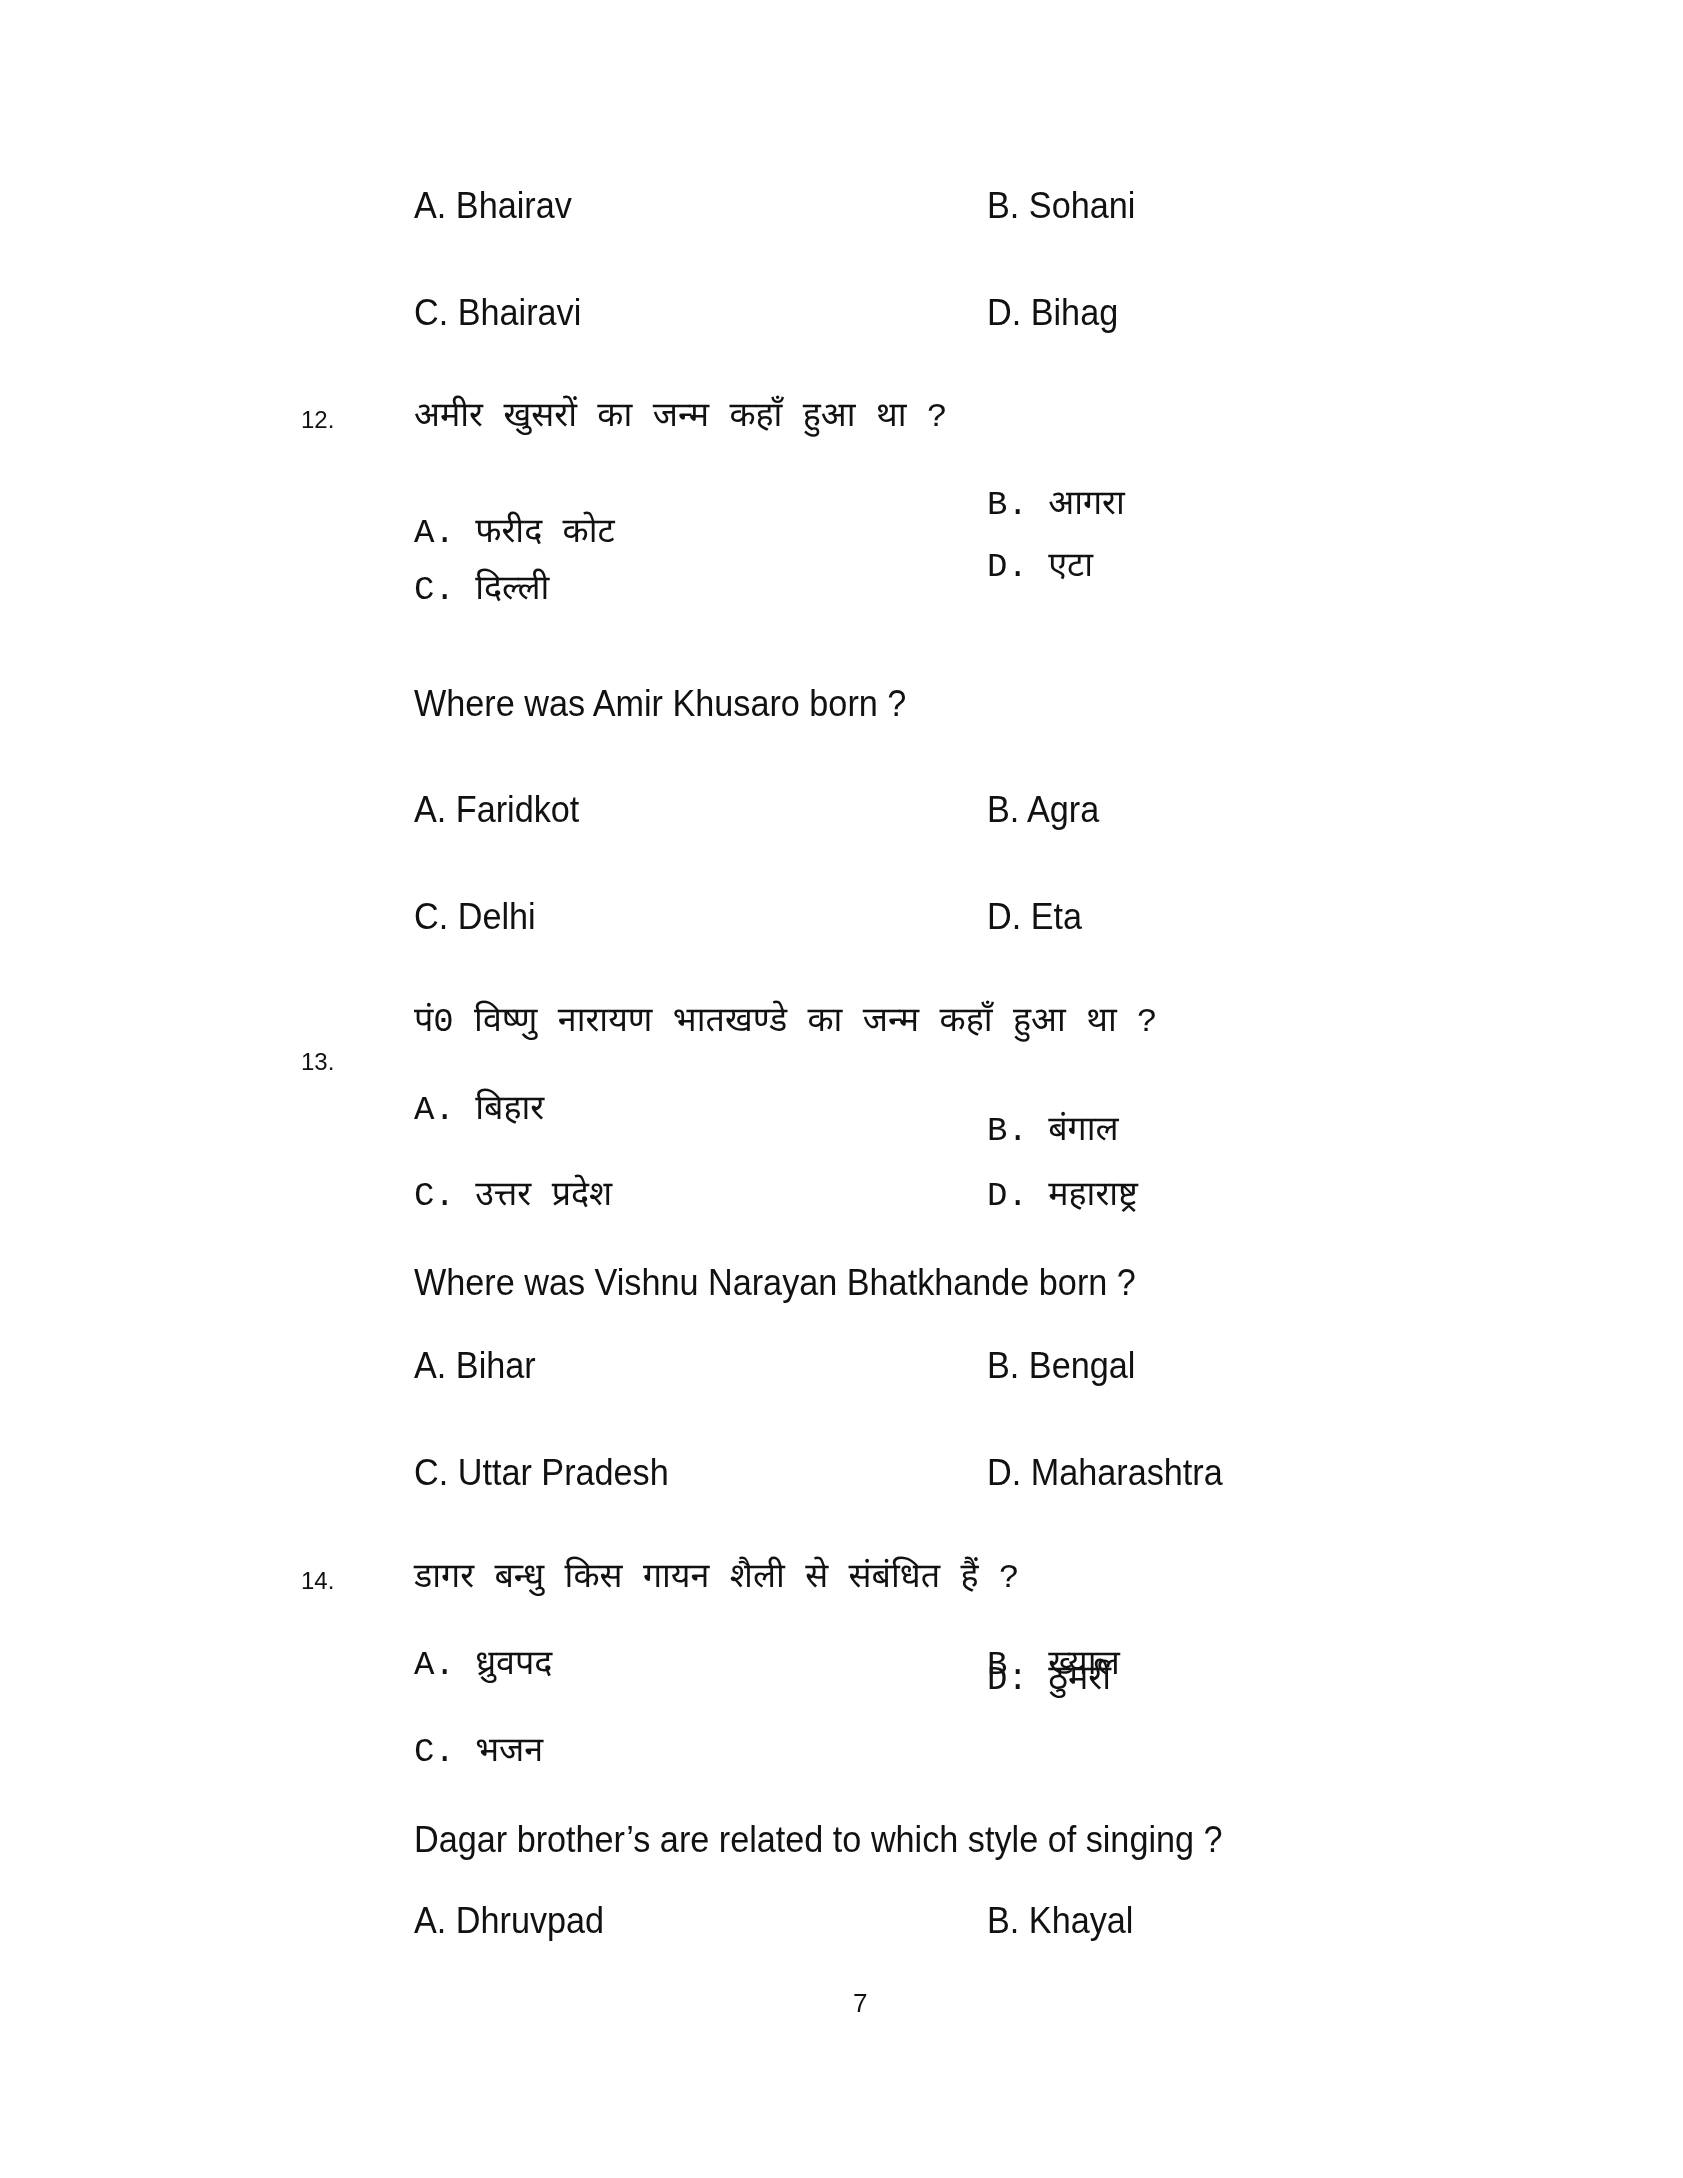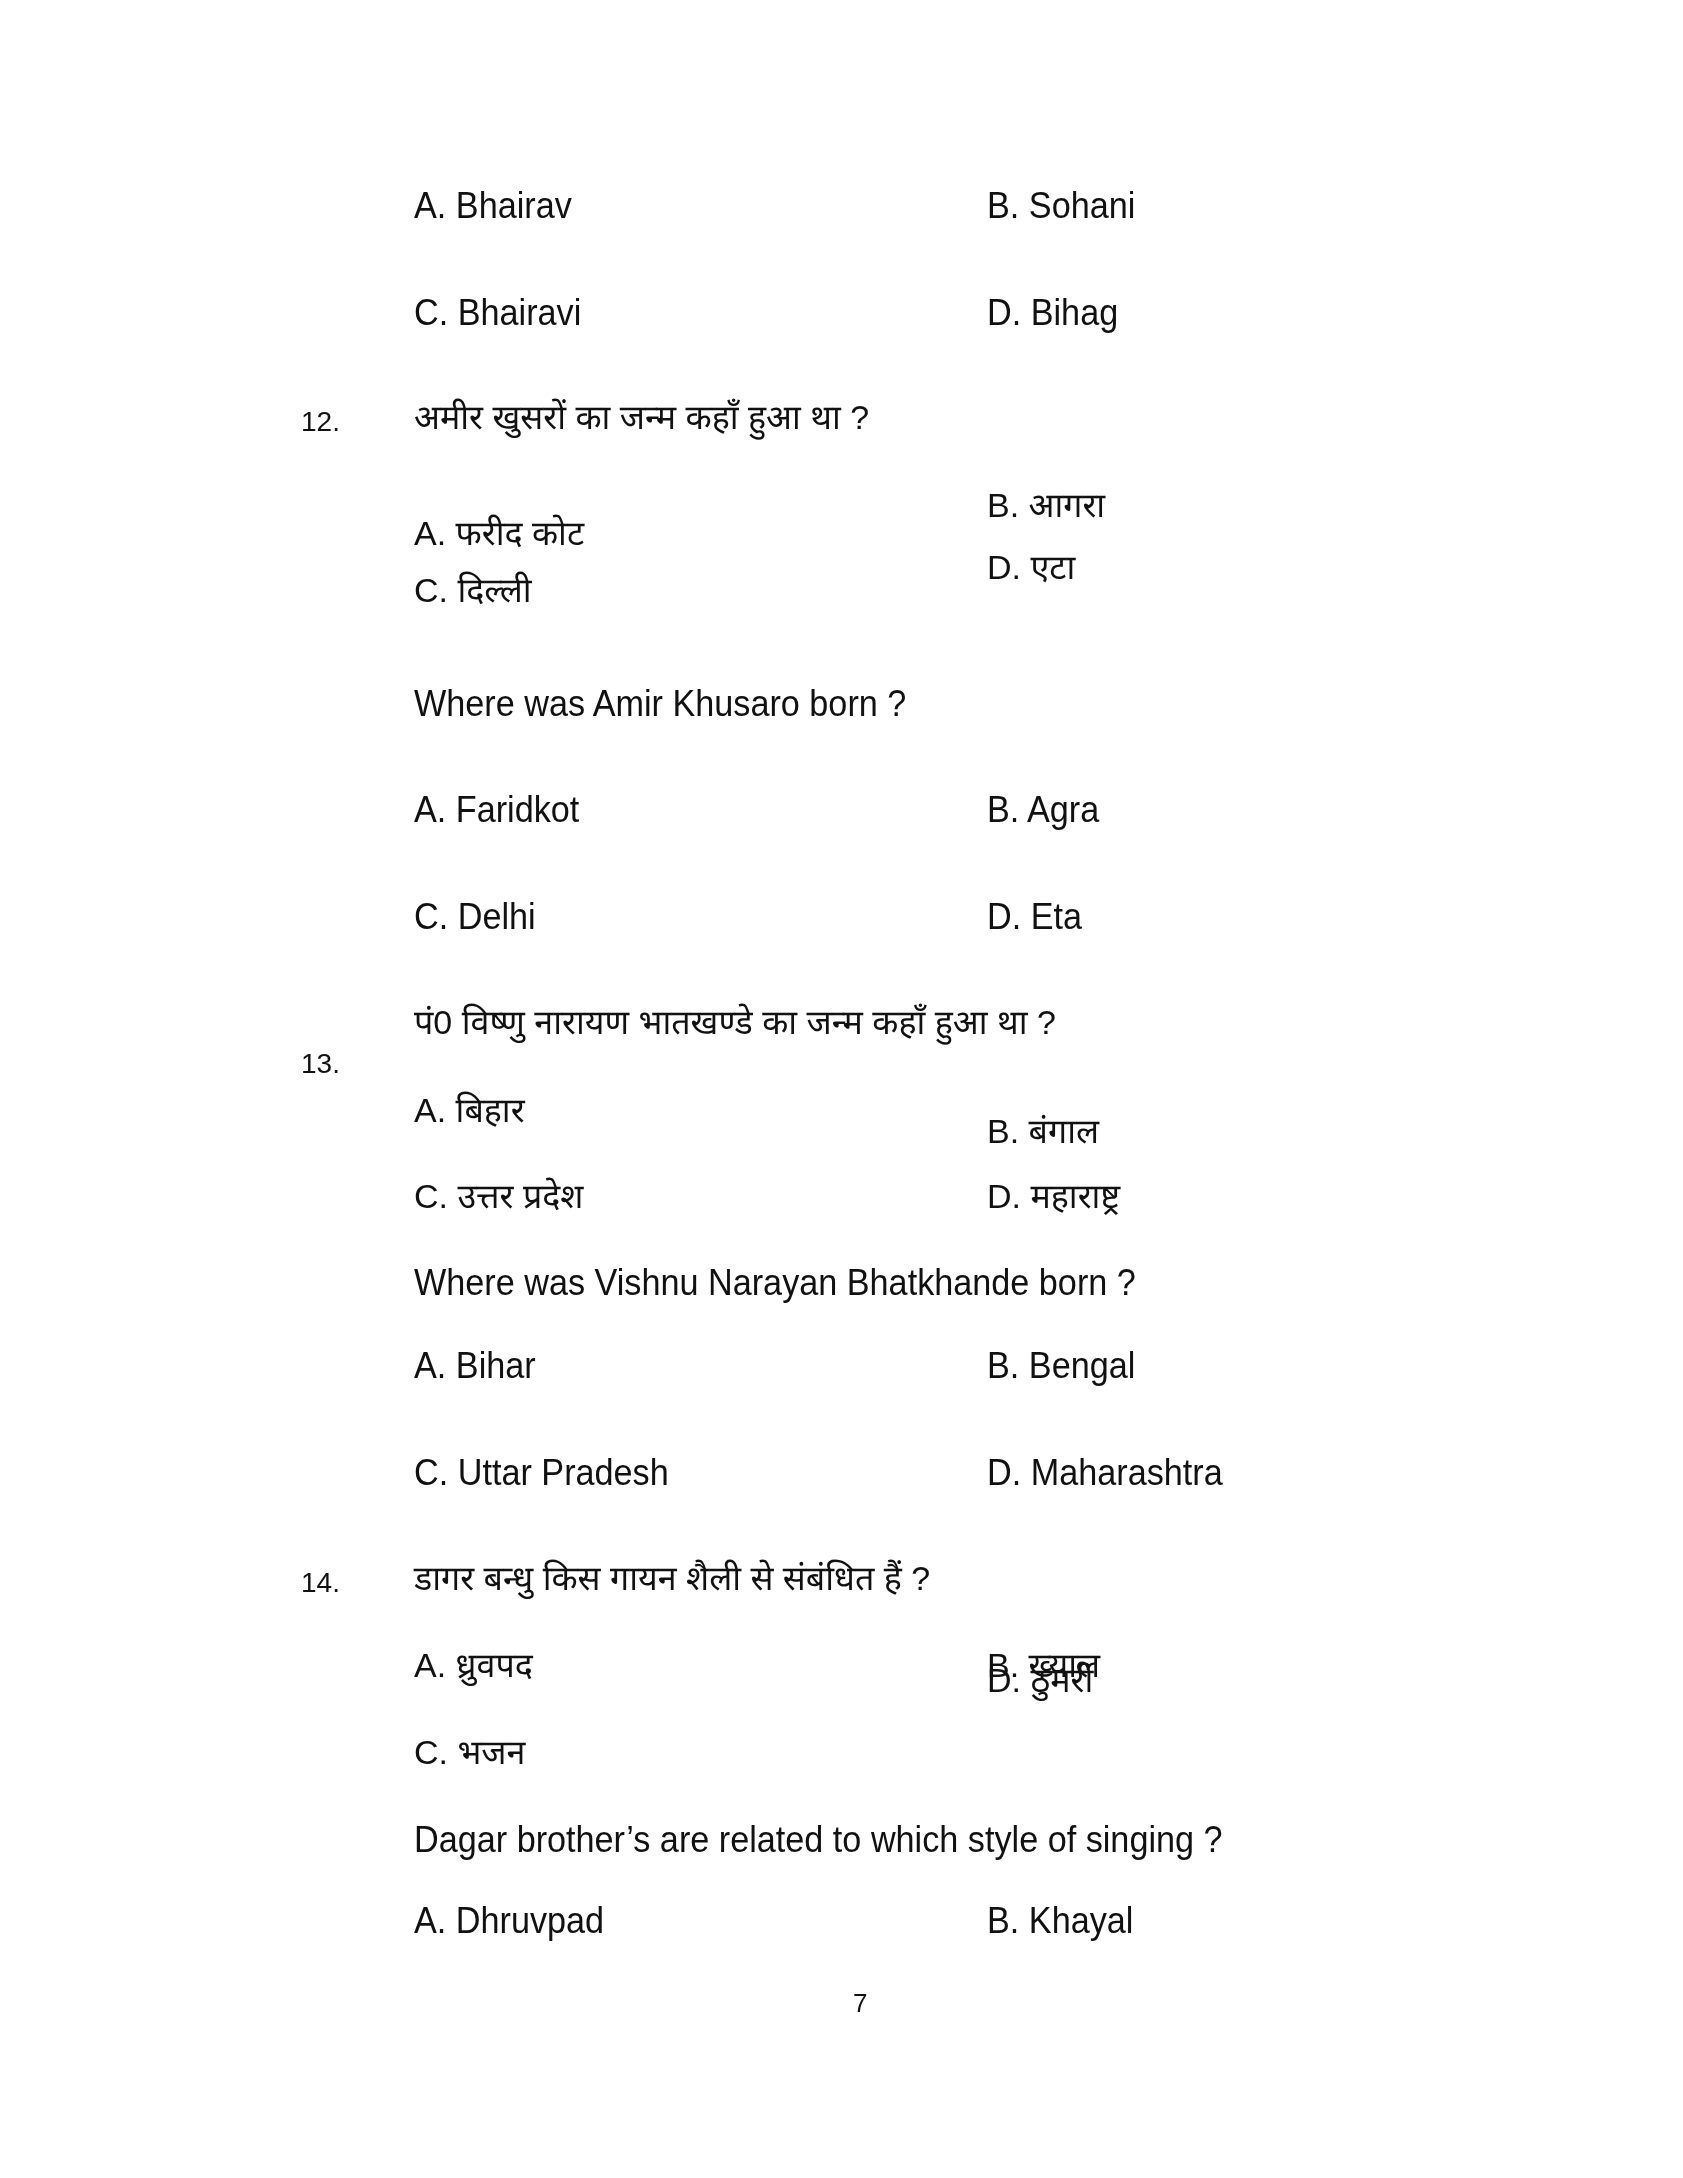--- a/index.html
+++ b/index.html
@@ -2,22 +2,22 @@
 <html><head>
 <meta charset="utf-8">
 <style>
   html, body { margin: 0; padding: 0; background: #ffffff; }
   body {
     width: 1683px; height: 2178px; position: relative; overflow: hidden;
     font-family: "Liberation Sans", "DejaVu Sans", sans-serif; color: #111;
   }
   .line { position: absolute; white-space: nowrap; line-height: 1; }
   .en { font-size: 36px; transform: scaleX(0.95); transform-origin: left center; }
-  .hi { font-size: 34px; font-family: Liberation Sans, sans-serif; }
-  .qnum { font-size: 28px; left: 301px; }
+  .hi { font-size: 34px; font-family: Liberation Mono, monospace; }
+  .qnum { font-size: 24px; left: 301px; }
   .colA { left: 414px; }
   .colB { left: 987px; }
   .stem { left: 414px; }
   .pagenum { font-size: 26px; left: 853px; }
 </style>
 </head>
 <body>
 
 <div class="line en colA" style="top:188px">A. Bhairav</div>
 <div class="line en colB" style="top:188px">B. Sohani</div>

